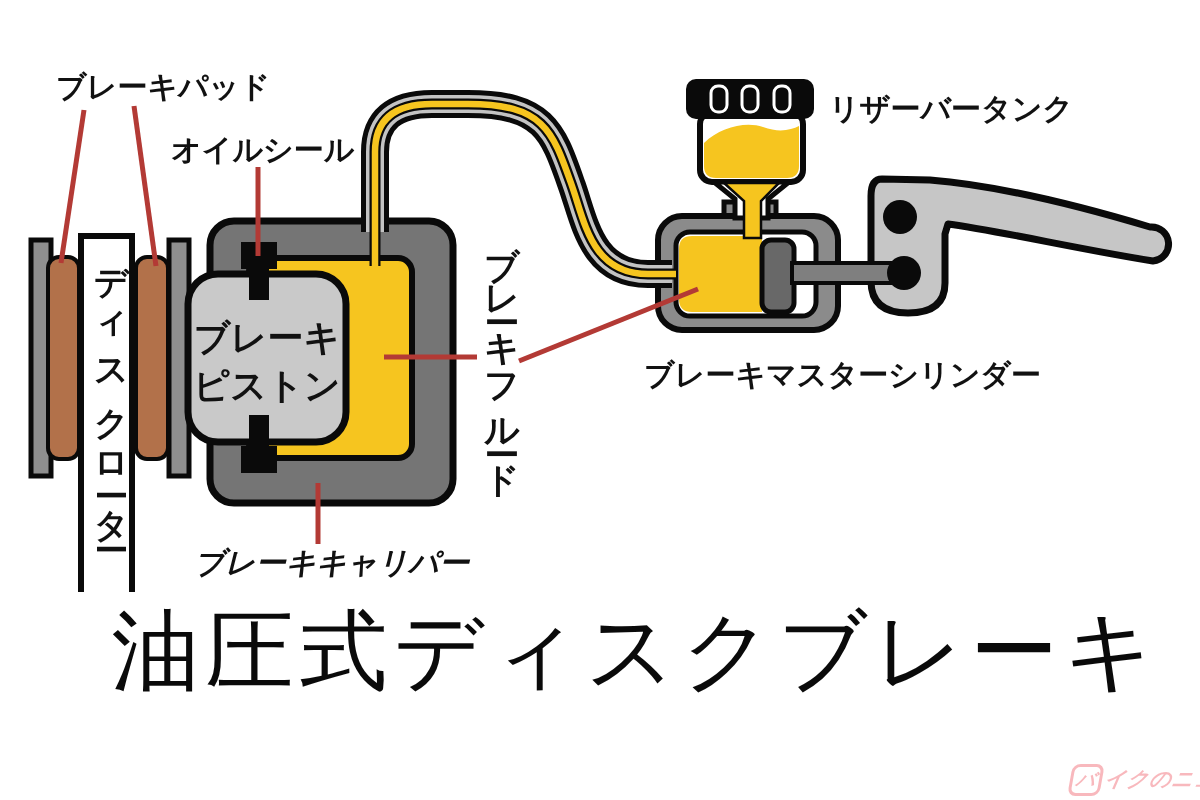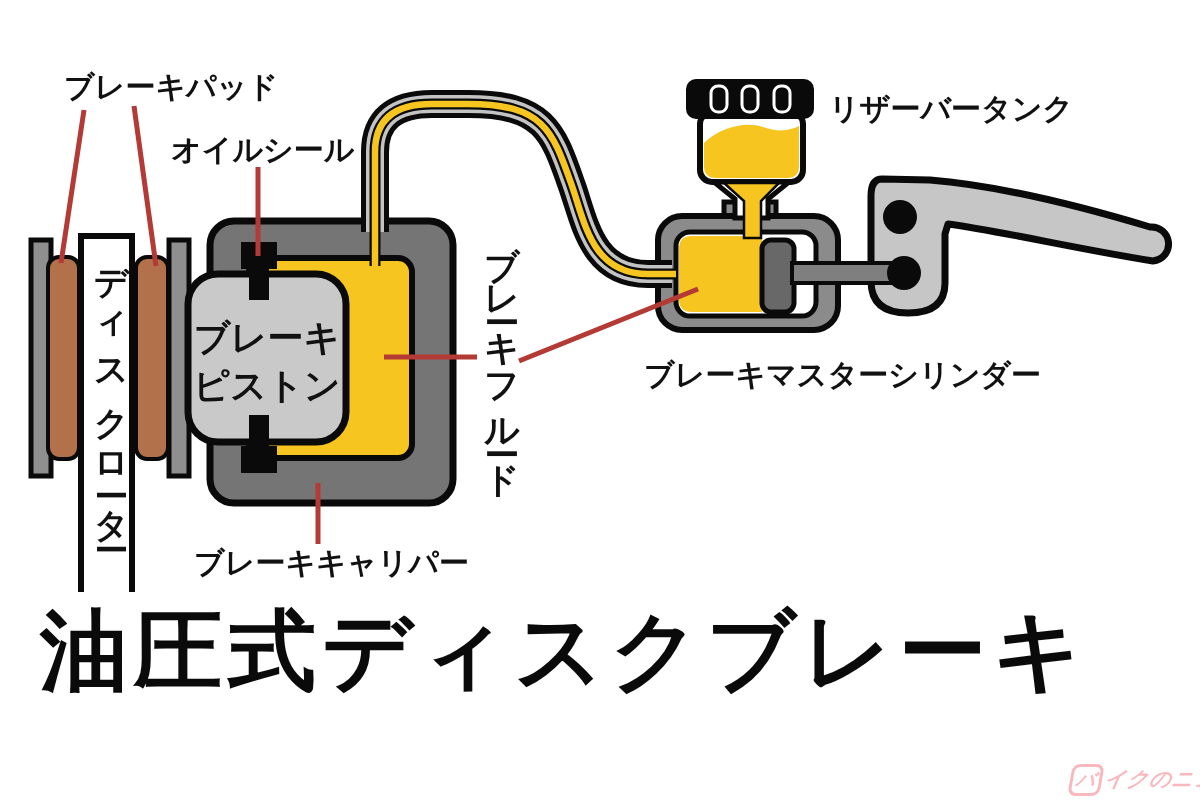--- a/index.html
+++ b/index.html
@@ -9,32 +9,32 @@
   }
   #diagram-svg{position:absolute;left:0;top:0;}
   .lbl{
     position:absolute;color:#111;font-weight:bold;white-space:nowrap;
     font-family:"DejaVu Sans","Liberation Sans",sans-serif;
   }
   .lbl-h{font-size:30px;}
   .lbl-v{writing-mode:vertical-rl;text-orientation:mixed;}
   #rotor-label{left:89px;top:243px;font-size:34px;letter-spacing:8px;}
   #fluid-label{left:478px;top:219px;font-size:35px;letter-spacing:3px;}
-  #pad-label{left:56px;top:67px;margin-left:8px;}
+  #pad-label{left:56px;top:67px;}
   #oilseal-label{left:171px;top:130px;}
   #reservoir-label{left:829px;top:89px;}
   #mc-label{left:644px;top:355px;font-family:Liberation Mono, monospace;}
-  #caliper-label{left:194px;top:543px;}
+  #caliper-label{left:194px;top:543px;font-style:italic;}
   #piston-label{
     left:188px;top:314px;width:158px;text-align:center;
     font-size:36px;line-height:1.32;font-weight:bold;white-space:normal;
   }
   #main-title{
-    position:absolute;left:40px;top:592px;width:1120px;text-align:left;
-    font-size:88px;font-weight:bold;color:#0a0a0a;letter-spacing:6px;
+    position:absolute;left:40px;top:592px;width:1120px;text-align:right;
+    font-size:88px;font-weight:normal;color:#0a0a0a;letter-spacing:6px;
     font-family:"DejaVu Sans","Liberation Sans",sans-serif;white-space:nowrap;
   }
   #watermark{
     position:absolute;left:1070px;top:764px;color:rgba(230,0,18,0.28);
     font-weight:bold;font-style:italic;font-size:21px;white-space:nowrap;
     transform:skewX(-10deg);letter-spacing:1px;
   }
   #watermark .wm-box{
     display:inline-block;border:3px solid rgba(230,0,18,0.28);
     border-radius:8px;padding:0 3px;margin-right:2px;font-size:19px;

